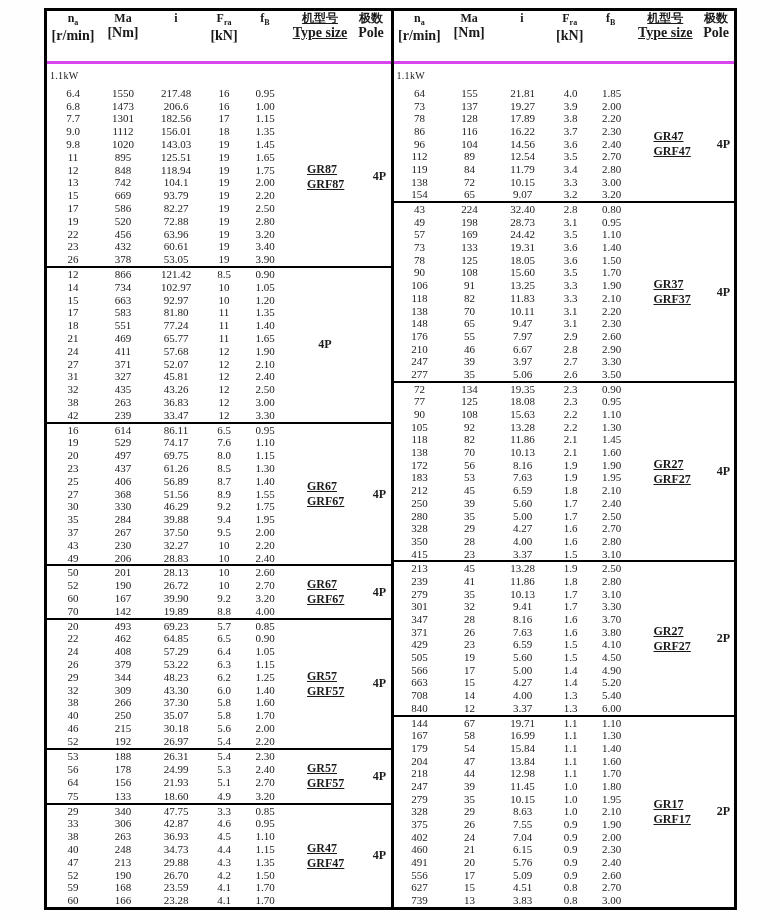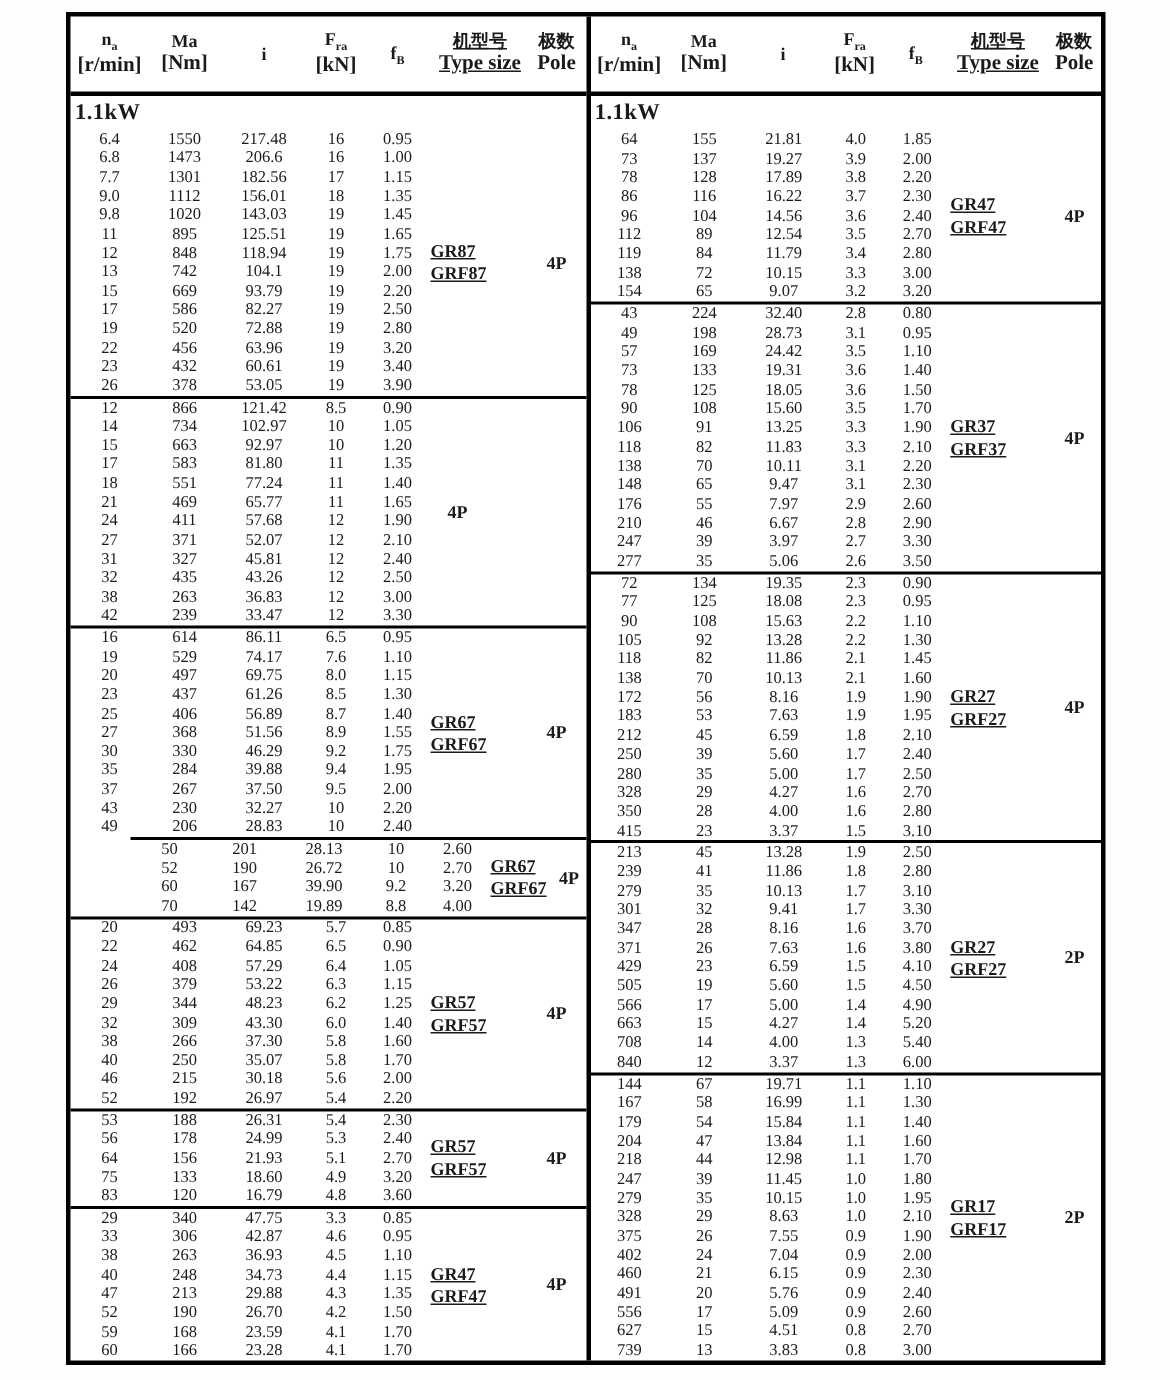--- a/index.html
+++ b/index.html
@@ -2,27 +2,27 @@
 <html><head>
 <meta charset="utf-8">
 <style>
   html,body{margin:0;padding:0;background:#ffffff;}
   .page{position:relative;width:780px;height:920px;background:#fefefe;
         font-family:"Liberation Serif", serif;color:#1a1a1a;overflow:hidden;}
   .table-frame{position:absolute;left:44px;top:8px;width:693px;height:902px;
         border:3px solid #000;display:flex;box-sizing:border-box;background:#fff;}
   .half{width:50%;display:flex;flex-direction:column;box-sizing:border-box;min-width:0;}
   .half.right{border-left:3px solid #000;}
-  .thead{display:flex;align-items:center;border-bottom:3px solid #000000;height:50px;flex:0 0 auto;}
+  .thead{display:flex;border-bottom:3px solid #d946ef;height:50px;flex:0 0 auto;}
   .th{text-align:center;font-weight:bold;font-size:12px;line-height:1.2;}
   .th .unit{font-size:14px;}
   .kw-row{flex:0 0 auto;height:23px;display:flex;align-items:center;}
-  .kw{font-weight:bold;font-size:15px;padding-left:3px;letter-spacing:0.3px;}
+  .kw{font-weight:normal;font-size:10px;padding-left:3px;letter-spacing:0.3px;}
   .groups{flex:1;display:flex;flex-direction:column;}
-  .group{display:flex;min-height:0;}
+  .group{display:flex;min-height:0;gap:20px;}
   .group + .group{border-top:2px solid #000;}
   .nums{display:flex;flex-direction:column;flex:0 0 auto;min-height:0;width:240px;}
   .r{flex:1;display:flex;align-items:center;min-height:0;}
   .c{text-align:center;font-size:11px;line-height:1;}
   .w0{width:52px;}.w1{width:48px;}.w2{width:58px;}.w3{width:38px;}.w4{width:44px;}
   .wt{width:66px;text-decoration:underline;}.wp{width:36px;}
   .typecell{display:flex;flex-direction:column;justify-content:center;
         font-weight:bold;font-size:12px;line-height:1.25;}
   .polecell{display:flex;align-items:center;justify-content:center;
         font-weight:bold;font-size:12px;}
@@ -342,21 +342,21 @@
                 <div class="c w3">10</div>
                 <div class="c w4">2.40</div>
               </div>
             </div>
             <div class="typecell wt">
               <div>GR67</div>
               <div>GRF67</div>
             </div>
             <div class="polecell wp">4P</div>
           </div>
-          <div class="group" style="flex-grow: 4; margin-left: 40px;">
+          <div class="group" style="flex-grow: 4;">
             <div class="nums" style="flex-grow: 0; flex-basis: auto; height: 100%; display: flex;">
               <div class="r">
                 <div class="c w0">50</div>
                 <div class="c w1">201</div>
                 <div class="c w2">28.13</div>
                 <div class="c w3">10</div>
                 <div class="c w4">2.60</div>
               </div>
               <div class="r">
                 <div class="c w0">52</div>
@@ -487,27 +487,20 @@
                 <div class="c w2">21.93</div>
                 <div class="c w3">5.1</div>
                 <div class="c w4">2.70</div>
               </div>
               <div class="r">
                 <div class="c w0">75</div>
                 <div class="c w1">133</div>
                 <div class="c w2">18.60</div>
                 <div class="c w3">4.9</div>
                 <div class="c w4">3.20</div>
-              </div>
-              <div class="r">
-                <div class="c w0">83</div>
-                <div class="c w1">120</div>
-                <div class="c w2">16.79</div>
-                <div class="c w3">4.8</div>
-                <div class="c w4">3.60</div>
               </div>
             </div>
             <div class="typecell wt">
               <div>GR57</div>
               <div>GRF57</div>
             </div>
             <div class="polecell wp">4P</div>
           </div>
           <div class="group" style="flex-grow: 8;">
             <div class="nums" style="flex-grow: 0; flex-basis: auto; height: 100%; display: flex;">

